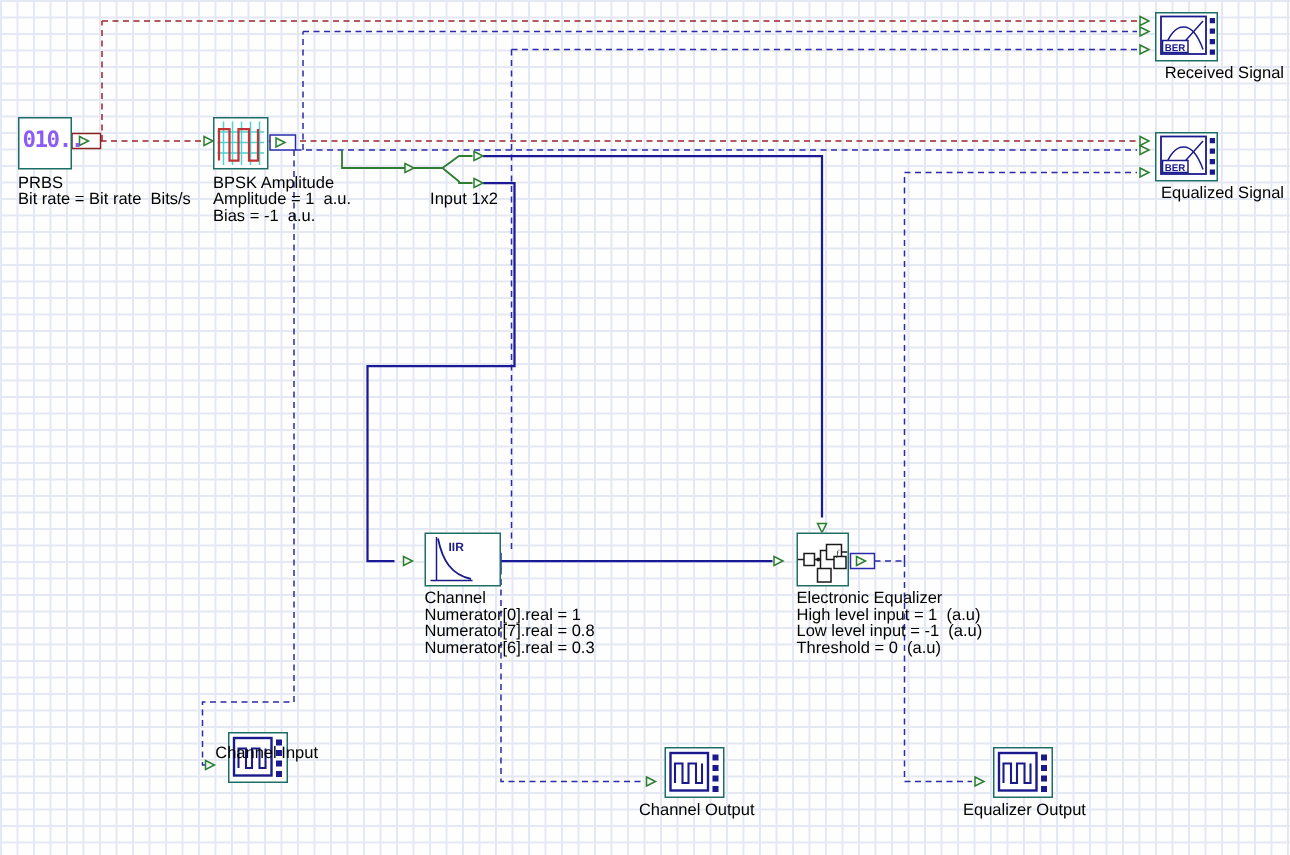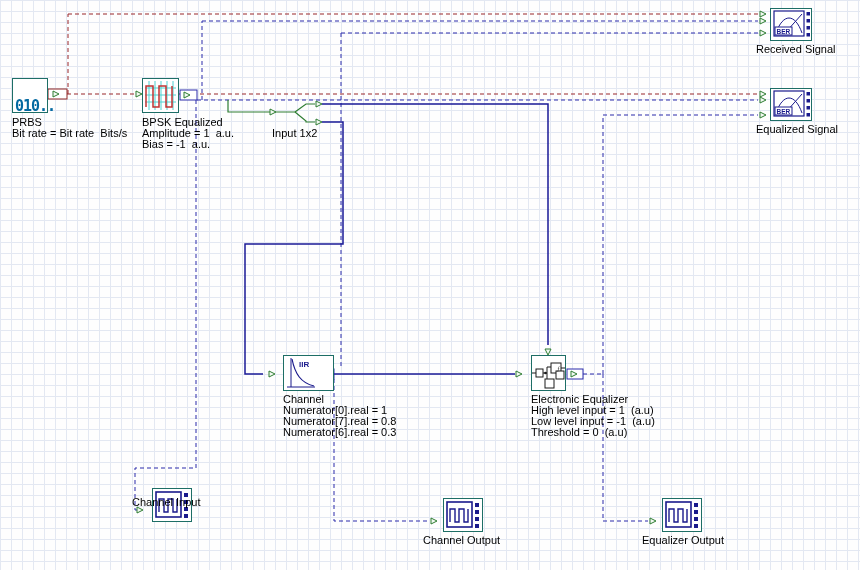--- a/index.html
+++ b/index.html
@@ -7,24 +7,24 @@
     position:relative;width:860px;height:570px;overflow:hidden;
     background-color:#fefefe;
     background-image:linear-gradient(#e3e8f2 1px,transparent 1px),
                      linear-gradient(90deg,#e3e8f2 1px,transparent 1px);
     background-size:11px 11px;
     font-family:"Liberation Sans",sans-serif;
   }
   .wires{position:absolute;left:0;top:0;z-index:1;}
   .blk{position:absolute;background:#fff;border:1px solid #1d6e66;box-sizing:border-box;z-index:2;}
   .lbl{position:absolute;font:11px/11px "Liberation Sans",sans-serif;color:#000;white-space:pre;z-index:3;}
-  .lbl.c{text-align:left;}
+  .lbl.c{text-align:right;}
   .param{position:absolute;font:11px/11.5px "Liberation Sans",sans-serif;color:#000;white-space:pre;z-index:3;}
-  .prbs-txt{font:bold 15px/15px "DejaVu Sans Mono",monospace;color:#0369a1;letter-spacing:-1px;
-            position:absolute;left:2px;top:20px;text-align:center;}
+  .prbs-txt{font:bold 15px/15px "DejaVu Sans Mono",monospace;color:#8b5cf6;letter-spacing:-1px;
+            position:absolute;left:2px;top:7px;text-align:center;}
 </style>
 </head>
 <body>
 
 <div id="canvas">
 
   <svg class="wires" width="860" height="570">
 
     <g stroke="#98262a" stroke-width="1" fill="none" stroke-dasharray="4 3">
       <path d="M67 94 H758"></path>
@@ -92,21 +92,21 @@
 
   <div class="blk" style="left:142px;top:78px;width:37px;height:35px">
     <svg width="35" height="33">
       <g stroke="#4ed2d2" stroke-width="1">
         <path d="M6 2 V31 M12 2 V31 M18 2 V31 M24 2 V31 M30 2 V31"></path>
         <path d="M2 9 H33 M2 16 H33 M2 23 H33"></path>
       </g>
       <path d="M3 28 V7 H10 V28 H16 V7 H23 V28 H29 V7" stroke="#c23333" stroke-width="1.5" fill="none"></path>
     </svg>
   </div>
-  <div class="lbl" style="left:142px;top:117px">BPSK Equalized</div>
+  <div class="lbl" style="left:142px;top:117px">BPSK Amplitude</div>
   <div class="param" style="left:142px;top:128px">Amplitude = 1  a.u.</div>
   <div class="param" style="left:142px;top:139px">Bias = -1  a.u.</div>
 
   <div class="lbl c" style="left:272px;top:128px;width:60px">Input 1x2</div>
 
   <div class="blk" style="left:283px;top:355px;width:51px;height:36px">
     <svg width="33" height="34">
       <path d="M7 2 V31 M3 31 H31" stroke="#1a1a8c" stroke-width="1" fill="none"></path>
       <path d="M8 3 C 11 18, 17 27, 30 30" stroke="#1a1a8c" stroke-width="1.2" fill="none"></path>
       <text x="15" y="11" font-size="8" font-weight="bold" fill="#1a1a8c" font-family="Liberation Sans, sans-serif">IIR</text>

